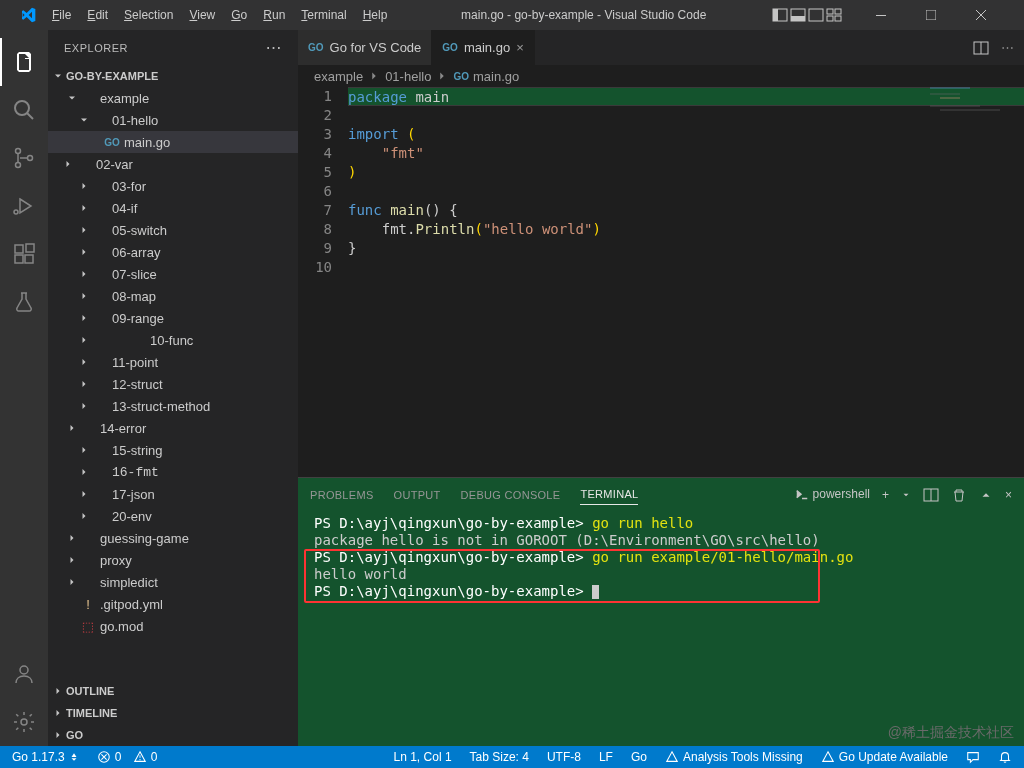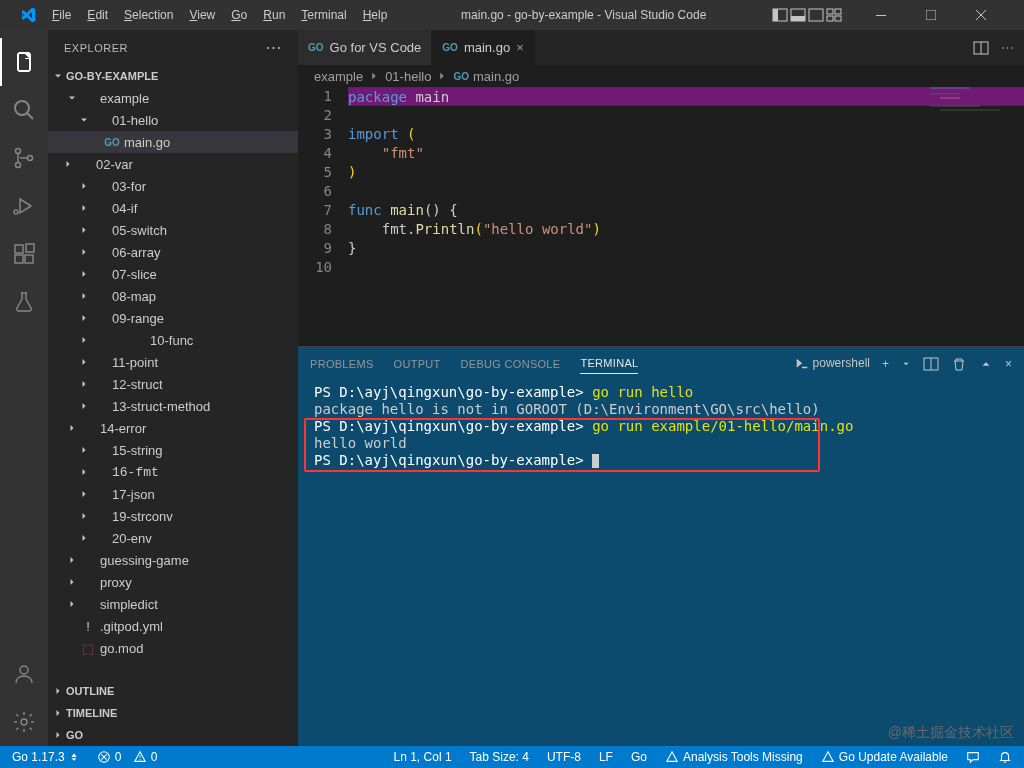--- a/index.html
+++ b/index.html
@@ -36,27 +36,27 @@
 .tab.active { background: #1e1e1e; }
 .tab .close { opacity: 0.7; }
 .tab-actions { margin-left: auto; display: flex; align-items: center; gap: 12px; padding: 0 10px; color: #9d9d9d; }
 .breadcrumb { height: 22px; display: flex; align-items: center; padding: 0 16px; font-size: 13px; color: #a0a0a0; gap: 4px; }
 .breadcrumb svg { width: 14px; height: 14px; }
 .editor-content { flex: 1; display: flex; font-family: Consolas, monospace; font-size: 14px; position: relative; overflow: hidden; }
 .gutter { width: 50px; text-align: right; padding-right: 16px; color: #858585; user-select: none; }
 .gutter div { height: 19px; line-height: 19px; }
 .code { flex: 1; }
 .code-line { height: 19px; line-height: 19px; white-space: pre; }
-.code-line.current { background: #701a75; border: 1px solid #3a3a3a; border-left: none; border-right: none; box-sizing: border-box; }
+.code-line.current { background: #14532d; border: 1px solid #3a3a3a; border-left: none; border-right: none; box-sizing: border-box; }
 .minimap { position: absolute; right: 14px; top: 0; width: 80px; height: 100%; opacity: 0.3; }
 .kw { color: #569cd6; }
 .str { color: #ce9178; }
 .fn { color: #dcdcaa; }
 .paren { color: #ffd700; }
-.panel { height: 400px; border-top: 1px solid #414141; background: #0c4a6e; display: flex; flex-direction: column; }
+.panel { height: 269px; border-top: 1px solid #414141; background: #14532d; display: flex; flex-direction: column; }
 .panel-tabs { height: 33px; display: flex; align-items: center; padding: 0 12px; gap: 20px; font-size: 11px; color: #969696; }
 .panel-tab { cursor: pointer; padding: 4px 0; letter-spacing: 0.3px; }
 .panel-tab.active { color: #e7e7e7; border-bottom: 1px solid #e7e7e7; }
 .panel-actions { margin-left: auto; display: flex; align-items: center; gap: 12px; color: #c5c5c5; font-size: 12px; }
 .terminal { flex: 1; padding: 4px 16px; font-family: Consolas, monospace; font-size: 14px; line-height: 17px; overflow: hidden; position: relative; }
 .term-line { white-space: pre; }
 .term-cmd { color: #e2e210; }
 .term-prompt { color: #ffffff; }
 .highlight-box { position: absolute; border: 2px solid #ff3333; border-radius: 2px; pointer-events: none; }
 .status-bar { height: 22px; background: #007acc; display: flex; align-items: center; font-size: 12px; color: #ffffff; padding: 0 8px; gap: 10px; }
@@ -359,29 +359,20 @@
           <span class="file-icon"></span>
           <span>17-json</span>
         </div>
         <div class="tree-item" style="padding-left: 28px;">
           <span class="twisty">
             <svg width="12" height="12" viewBox="0 0 16 16">
               <path fill="#c5c5c5" d="M6 4l4 4-4 4z"></path>
             </svg>
           </span>
           <span class="file-icon"></span>
-          <span>19-strconv</span>
-        </div>
-        <div class="tree-item" style="padding-left: 28px;">
-          <span class="twisty">
-            <svg width="12" height="12" viewBox="0 0 16 16">
-              <path fill="#c5c5c5" d="M6 4l4 4-4 4z"></path>
-            </svg>
-          </span>
-          <span class="file-icon"></span>
           <span>20-env</span>
         </div>
         <div class="tree-item" style="padding-left: 16px;">
           <span class="twisty">
             <svg width="12" height="12" viewBox="0 0 16 16">
               <path fill="#c5c5c5" d="M6 4l4 4-4 4z"></path>
             </svg>
           </span>
           <span class="file-icon"></span>
           <span>guessing-game</span>

